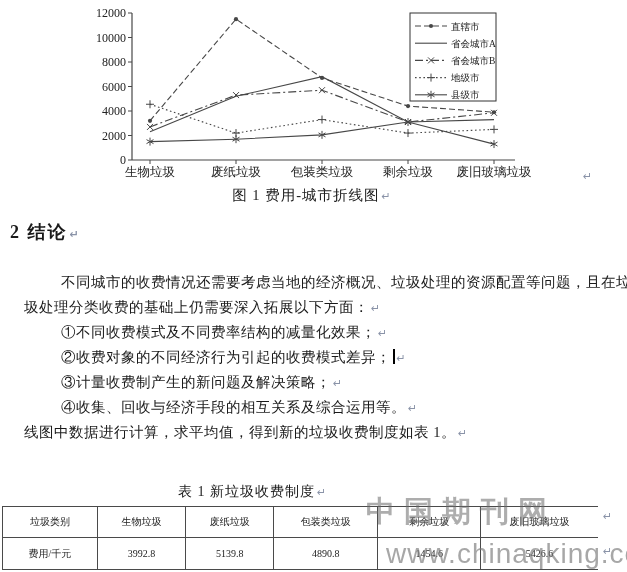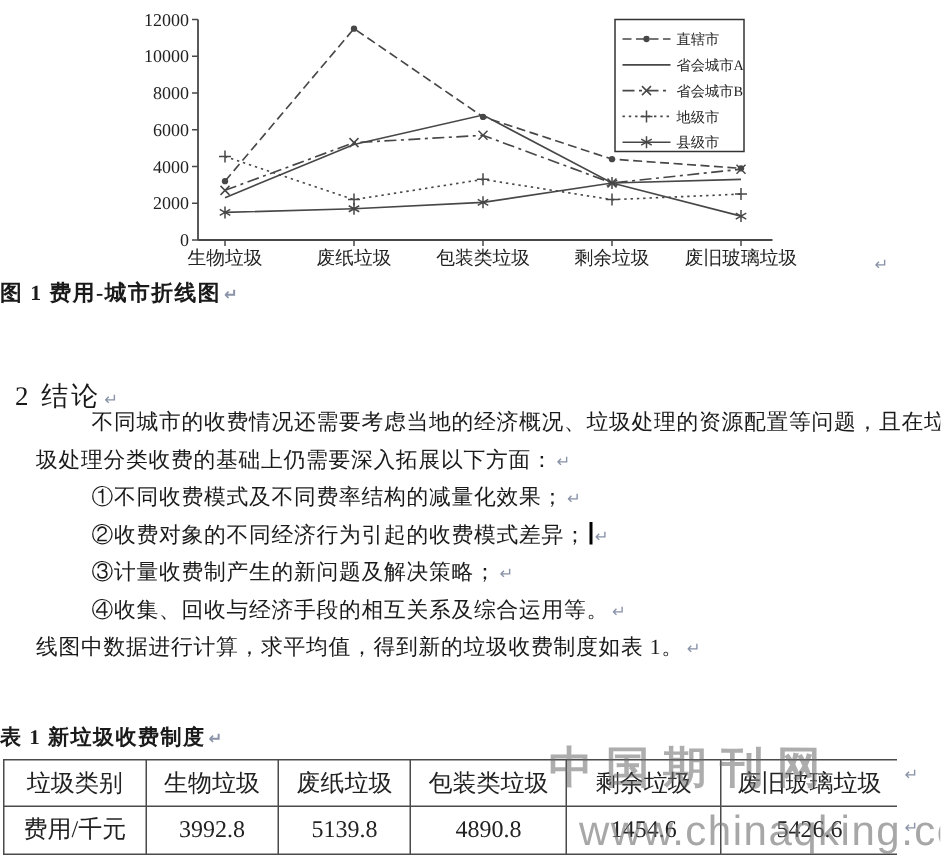--- a/index.html
+++ b/index.html
@@ -2,39 +2,39 @@
 <html><head>
 <meta charset="utf-8">
 <style>
   html,body{margin:0;padding:0;background:#fff;}
   #page{
     position:relative;width:627px;height:572px;background:#ffffff;overflow:hidden;
     font-family:"Liberation Serif","DejaVu Serif",serif;color:#1a1a1a;
   }
   #chart-svg{position:absolute;left:0;top:0;}
   .chart-caption{
-    position:absolute;left:0;top:186px;width:624px;text-align:left;
-    font-size:14.5px;font-weight:bold;letter-spacing:1px;
+    position:absolute;left:0;top:186px;width:624px;text-align:center;
+    font-size:14.5px;font-weight:normal;letter-spacing:1px;
   }
   .table-caption{
-    position:absolute;left:0;top:483px;width:505px;
-    font-size:14px;font-weight:bold;letter-spacing:1px;
+    position:absolute;left:0;top:483px;width:505px;text-align:center;
+    font-size:14px;font-weight:normal;letter-spacing:1px;
   }
   .heading{
-    position:absolute;left:10px;top:220px;font-size:18px;font-weight:normal;letter-spacing:2px;margin-top:32px;
+    position:absolute;left:10px;top:220px;font-size:18px;font-weight:bold;letter-spacing:2px;
   }
   .bodytext{position:absolute;left:24px;top:270px;width:612px;}
   .line{height:25px;line-height:25px;font-size:14.5px;white-space:nowrap;letter-spacing:0.5px;}
   .indent{padding-left:37px;}
   .pilcrow{color:#8a93a8;font-size:11px;margin-left:2px;font-family:"DejaVu Sans",sans-serif;}
   .cursor{display:inline-block;width:1.5px;height:15px;background:#000;vertical-align:-2px;margin-left:2px;}
   .chart-pilcrow{position:absolute;left:581px;top:170px;}
   .doc-table{
     position:absolute;left:2px;top:506px;width:596px;border-collapse:collapse;
-    font-size:16px;text-align:center;color:#222;
+    font-size:10px;text-align:center;color:#222;
   }
   .doc-table td{
     border:1px solid #4a4a4a;padding:0;height:30px;vertical-align:middle;
   }
   .doc-table tr:last-child td{height:31px;}
   .doc-table td:last-child{border-right:none;}
   .wm1{
     position:absolute;left:366px;top:492px;font-size:29px;letter-spacing:9px;
     color:rgba(105,105,105,0.55);white-space:nowrap;z-index:5;font-weight:bold;
   }

